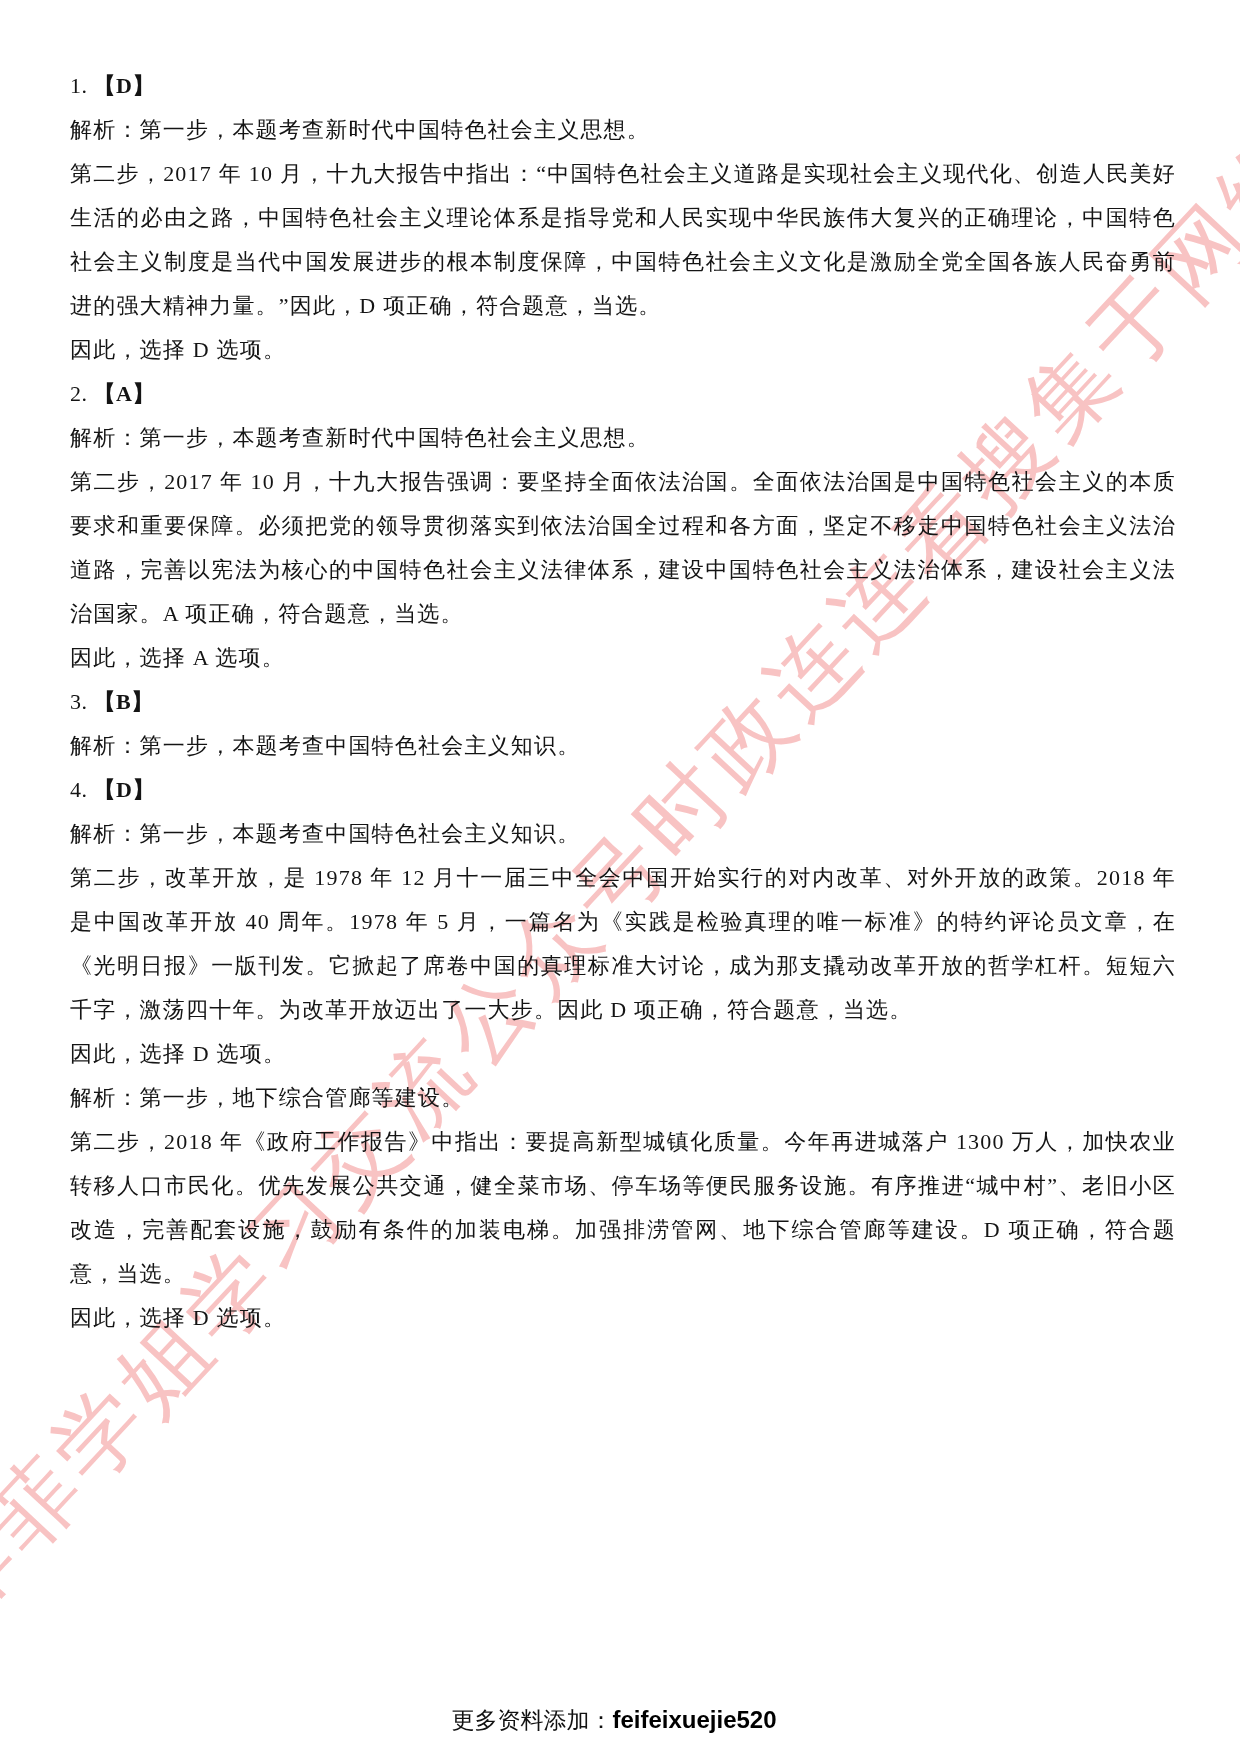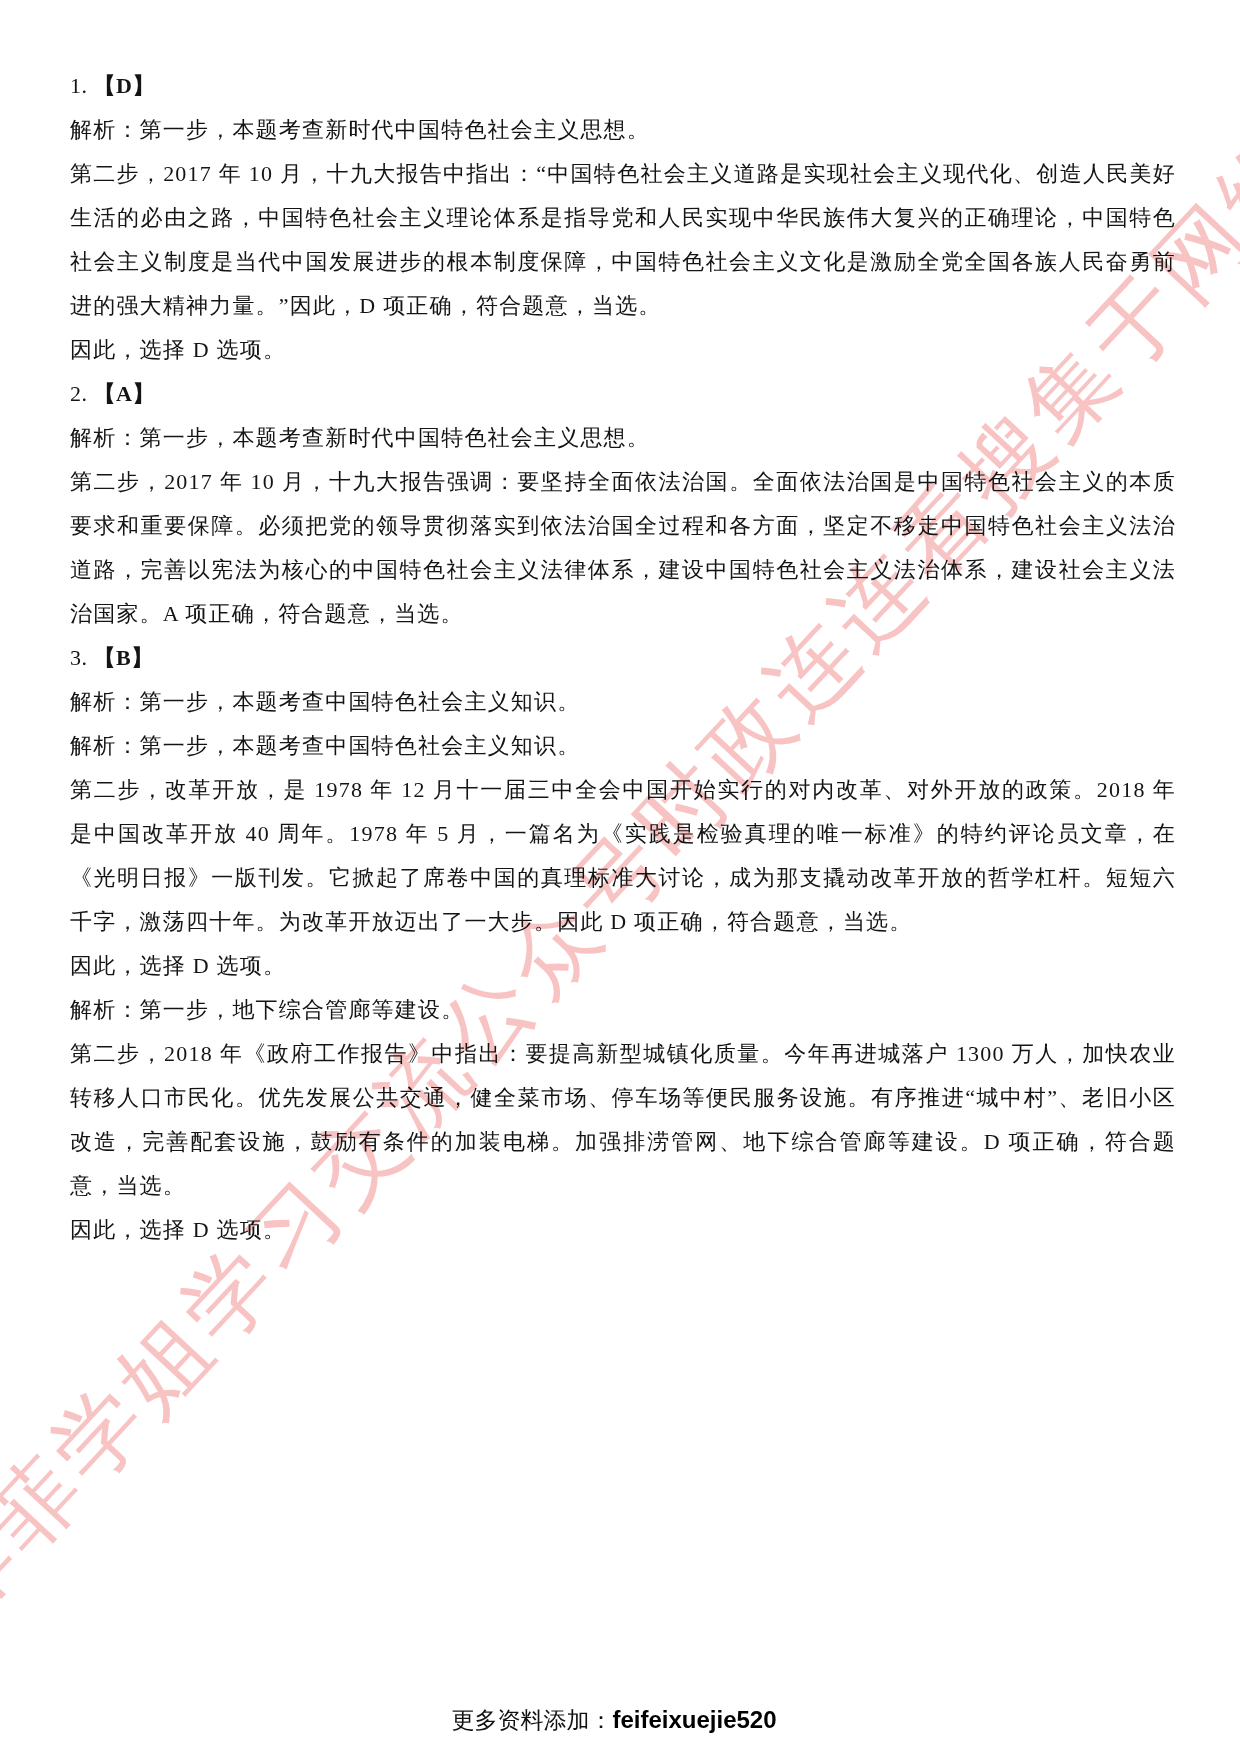--- a/index.html
+++ b/index.html
@@ -88,24 +88,26 @@
   <div class="content">
 
     <p class="heading"><span class="num">1.</span><span class="key">【D】</span></p>
     <p class="para">解析：第一步，本题考查新时代中国特色社会主义思想。</p>
     <p class="para">第二步，2017 年 10 月，十九大报告中指出：“中国特色社会主义道路是实现社会主义现代化、创造人民美好生活的必由之路，中国特色社会主义理论体系是指导党和人民实现中华民族伟大复兴的正确理论，中国特色社会主义制度是当代中国发展进步的根本制度保障，中国特色社会主义文化是激励全党全国各族人民奋勇前进的强大精神力量。”因此，D 项正确，符合题意，当选。</p>
     <p class="para">因此，选择 D 选项。</p>
 
     <p class="heading"><span class="num">2.</span><span class="key">【A】</span></p>
     <p class="para">解析：第一步，本题考查新时代中国特色社会主义思想。</p>
     <p class="para">第二步，2017 年 10 月，十九大报告强调：要坚持全面依法治国。全面依法治国是中国特色社会主义的本质要求和重要保障。必须把党的领导贯彻落实到依法治国全过程和各方面，坚定不移走中国特色社会主义法治道路，完善以宪法为核心的中国特色社会主义法律体系，建设中国特色社会主义法治体系，建设社会主义法治国家。A 项正确，符合题意，当选。</p>
+    <p class="para">因此，选择 A 选项。</p>
 
     <p class="heading"><span class="num">3.</span><span class="key">【B】</span></p>
     <p class="para">解析：第一步，本题考查中国特色社会主义知识。</p>
 
+    <p class="heading"><span class="num">4.</span><span class="key">【D】</span></p>
     <p class="para">解析：第一步，本题考查中国特色社会主义知识。</p>
     <p class="para">第二步，改革开放，是 1978 年 12 月十一届三中全会中国开始实行的对内改革、对外开放的政策。2018 年是中国改革开放 40 周年。1978 年 5 月，一篇名为《实践是检验真理的唯一标准》的特约评论员文章，在《光明日报》一版刊发。它掀起了席卷中国的真理标准大讨论，成为那支撬动改革开放的哲学杠杆。短短六千字，激荡四十年。为改革开放迈出了一大步。因此 D 项正确，符合题意，当选。</p>
     <p class="para">因此，选择 D 选项。</p>
 
     <p class="para">解析：第一步，地下综合管廊等建设。</p>
     <p class="para">第二步，2018 年《政府工作报告》中指出：要提高新型城镇化质量。今年再进城落户 1300 万人，加快农业转移人口市民化。优先发展公共交通，健全菜市场、停车场等便民服务设施。有序推进“城中村”、老旧小区改造，完善配套设施，鼓励有条件的加装电梯。加强排涝管网、地下综合管廊等建设。D 项正确，符合题意，当选。</p>
     <p class="para">因此，选择 D 选项。</p>
 
   </div>
 

